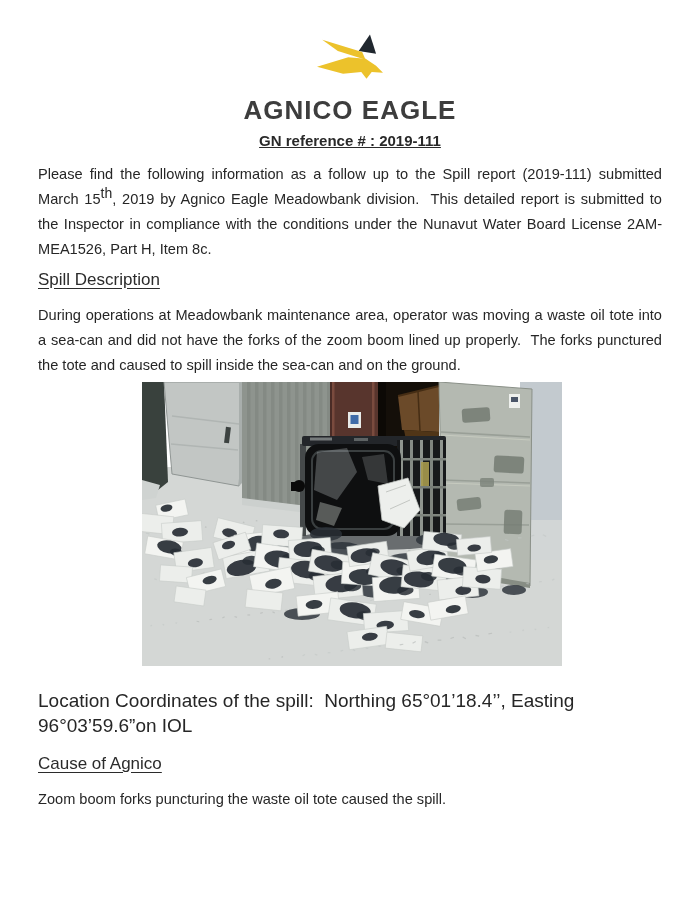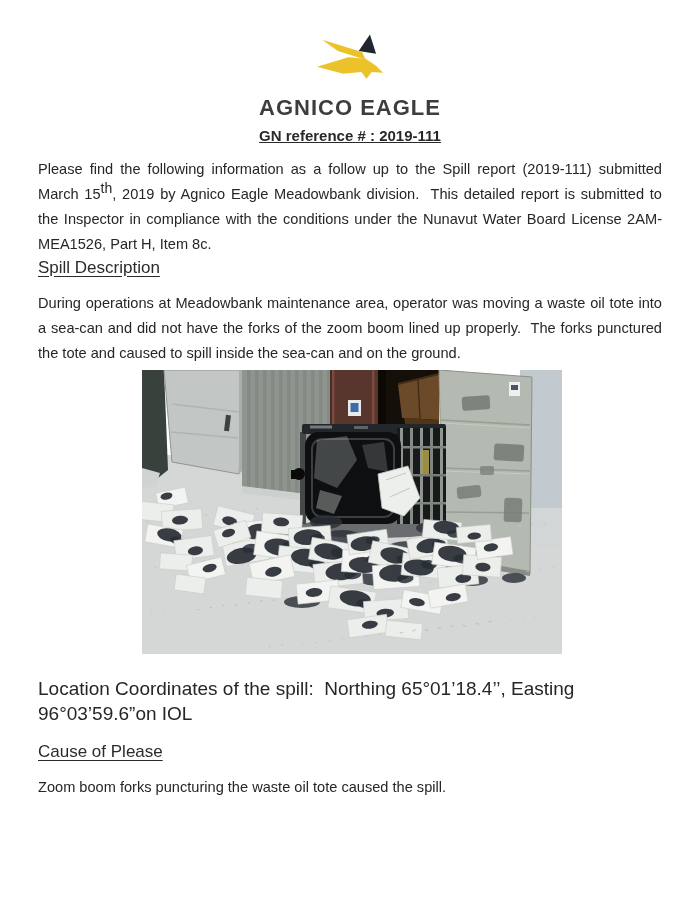--- a/index.html
+++ b/index.html
@@ -13,21 +13,21 @@
     font-family: "Liberation Sans", "DejaVu Sans", sans-serif;
     color: var(--text, #262626);
     overflow: hidden;
     padding: 33px 38px 0 38px;
   }
   
   .logo-block { text-align: center; }
   .eagle-svg { width: 66px; height: 50px; display: inline-block; }
   .brand-name {
     margin-top: 8px;
-    font-size: 22px;
+    font-size: 26px;
     font-weight: bold;
     letter-spacing: 1px;
     color: var(--brand-text, #3d3d3d);
   }
   
   .doc-title {
     margin-top: 42px;
     text-align: center;
     font-size: 24px;
     font-weight: 400;
@@ -44,20 +44,21 @@
     text-decoration: underline;
   }
   .body-par {
     margin-top: 13px;
     font-size: 14.6px;
     line-height: 25px;
     text-align: justify;
   }
   .sup { vertical-align: super; font-size: 14px; line-height: 0; }
   .section-heading {
+    margin-top: 7px;
     font-size: 17px;
     font-weight: 400;
     color: #2b2b2b;
     text-decoration: underline;
     text-underline-offset: 3px;
     line-height: 22px;
   }
   .section-heading.cause { margin-top: 15px; }
   .single-line {
     margin-top: 22px;
@@ -484,16 +485,16 @@
           <rect x="33.58762886597938" y="240.24719101123594" width="1.6" height="1.2" fill="#c2c6c4" opacity="0.6" transform="rotate(10 33.58762886597938 240.24719101123594)"></rect>
           <rect x="139.2577319587629" y="274.8539325842696" width="1.6" height="1.2" fill="#b2b6b4" opacity="0.6" transform="rotate(-30 139.2577319587629 274.8539325842696)"></rect>
           <rect x="346.37113402061857" y="251.25842696629212" width="3.6" height="1.2" fill="#b2b6b4" opacity="0.6" transform="rotate(-10 346.37113402061857 251.25842696629212)"></rect>
         </g>
     </svg>
   </div>
 
   <p class="single-line">Location Coordinates of the spill:&nbsp; Northing 65°01’18.4’’, Easting 96°03’59.6”on IOL</p>
 
 
-  <div class="section-heading cause">Cause of Please</div>
+  <div class="section-heading cause">Cause of Agnico</div>
   <p class="body-par" style="margin-top:12px">Zoom boom forks puncturing the waste oil tote caused the spill.</p>
 
 </div>
 
 </body></html>

